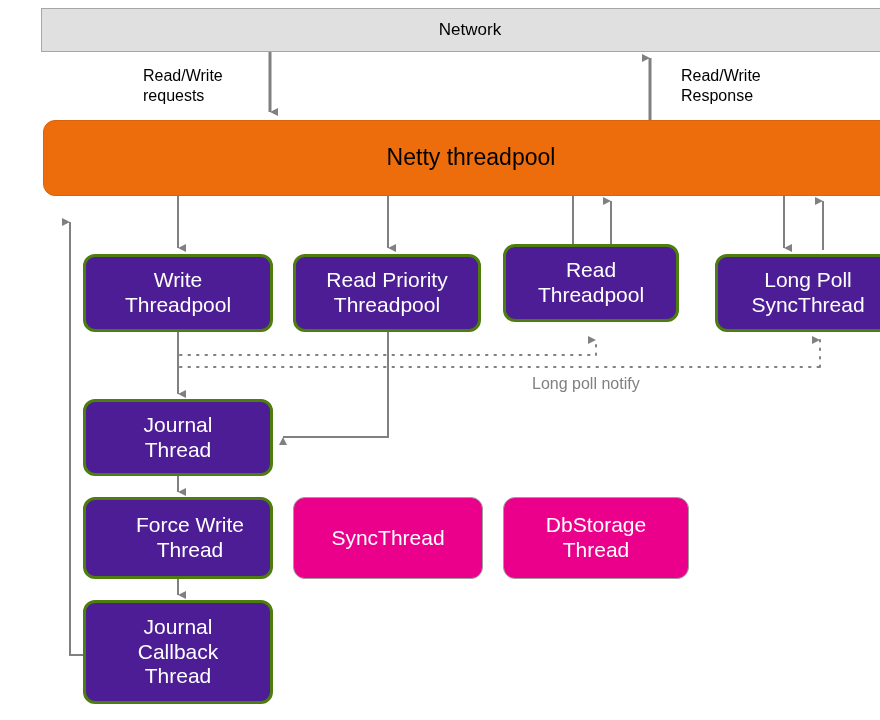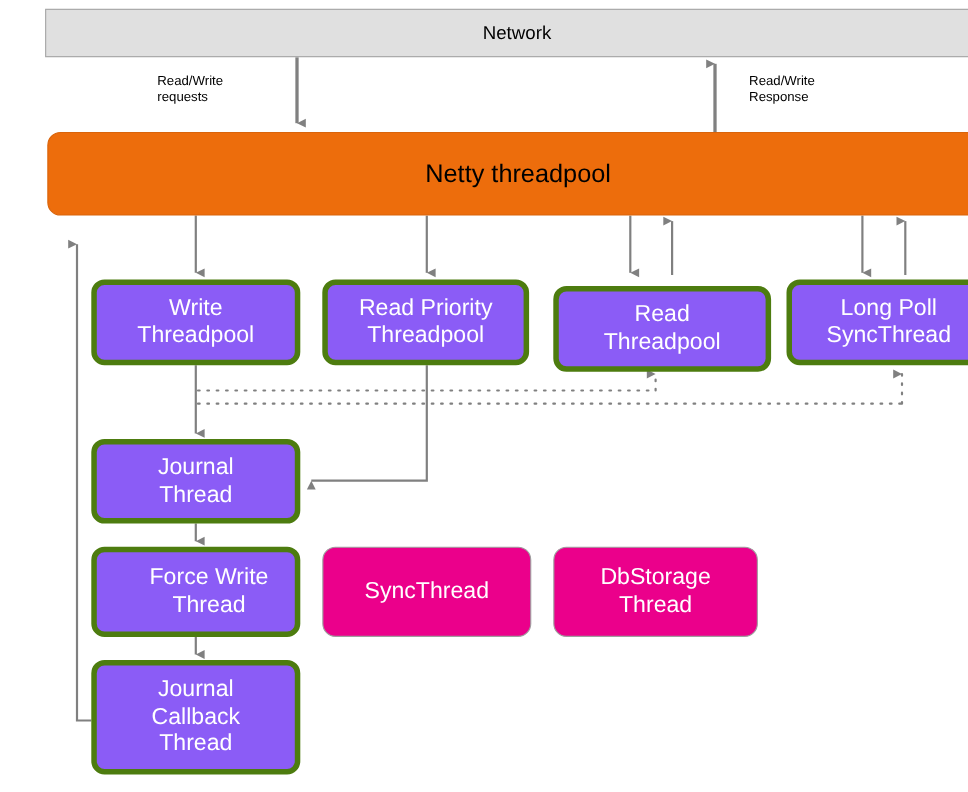--- a/index.html
+++ b/index.html
@@ -36,37 +36,37 @@
     font-size: 17px;
   }
   .node-netty {
     background: #ed6d0c;
     border: 1px solid #d9640b;
     border-radius: 12px;
     color: #000000;
     font-size: 23px;
   }
   .node-pool {
-    background: #8b5cf6;
-    border: 5px solid #4d7c0f;
+    background: #4c1d95;
+    border: 3px solid #4d7c0f;
     border-radius: 12px;
     color: #ffffff;
     font-size: 21px;
   }
   .node-pink {
     background: #eb008b;
     border: 1px solid #9e9e9e;
     border-radius: 12px;
     color: #ffffff;
     font-size: 21px;
   }
   .edge-label {
     position: absolute;
     color: #000000;
-    font-size: 12px;
+    font-size: 16px;
     line-height: 1.25;
     white-space: pre-line;
     z-index: 4;
   }
   .edge-label.muted {
     color: #808080;
   }
   svg.wires {
     position: absolute;
     left: 0;
@@ -161,21 +161,21 @@
   <div class="node node-network" style="left:8px; top:8px; width:858px; height:44px;">Network</div>
 
   <div class="node node-netty" style="left:10px; top:120px; width:856px; height:76px;">Netty threadpool</div>
 
   <div class="node node-pool" style="left:50px; top:254px; width:190px; height:78px;">Write
 Threadpool</div>
 
   <div class="node node-pool" style="left:260px; top:254px; width:188px; height:78px;">Read Priority
 Threadpool</div>
 
-  <div class="node node-pool" style="left:470px; top:260px; width:198px; height:78px;">Read
+  <div class="node node-pool" style="left:470px; top:244px; width:176px; height:78px;">Read
 Threadpool</div>
 
   <div class="node node-pool" style="left:682px; top:254px; width:186px; height:78px;">Long Poll
 SyncThread</div>
 
   <div class="node node-pool" style="left:50px; top:399px; width:190px; height:77px;">Journal
 Thread</div>
 
   <div class="node node-pool" style="left:50px; top:497px; width:190px; height:82px;padding-left:24px;">Force Write
 Thread</div>
@@ -188,14 +188,15 @@
 
   <div class="node node-pink" style="left:470px; top:497px; width:186px; height:82px;">DbStorage
 Thread</div>
 
   <div class="edge-label" style="left:110px; top:66px; width:125px;">Read/Write
 requests</div>
 
   <div class="edge-label" style="left:648px; top:66px; width:135px;">Read/Write
 Response</div>
 
+  <div class="edge-label muted" style="left:499px; top:374px; width:180px;">Long poll notify</div>
 
 </div>
 
 </body></html>

